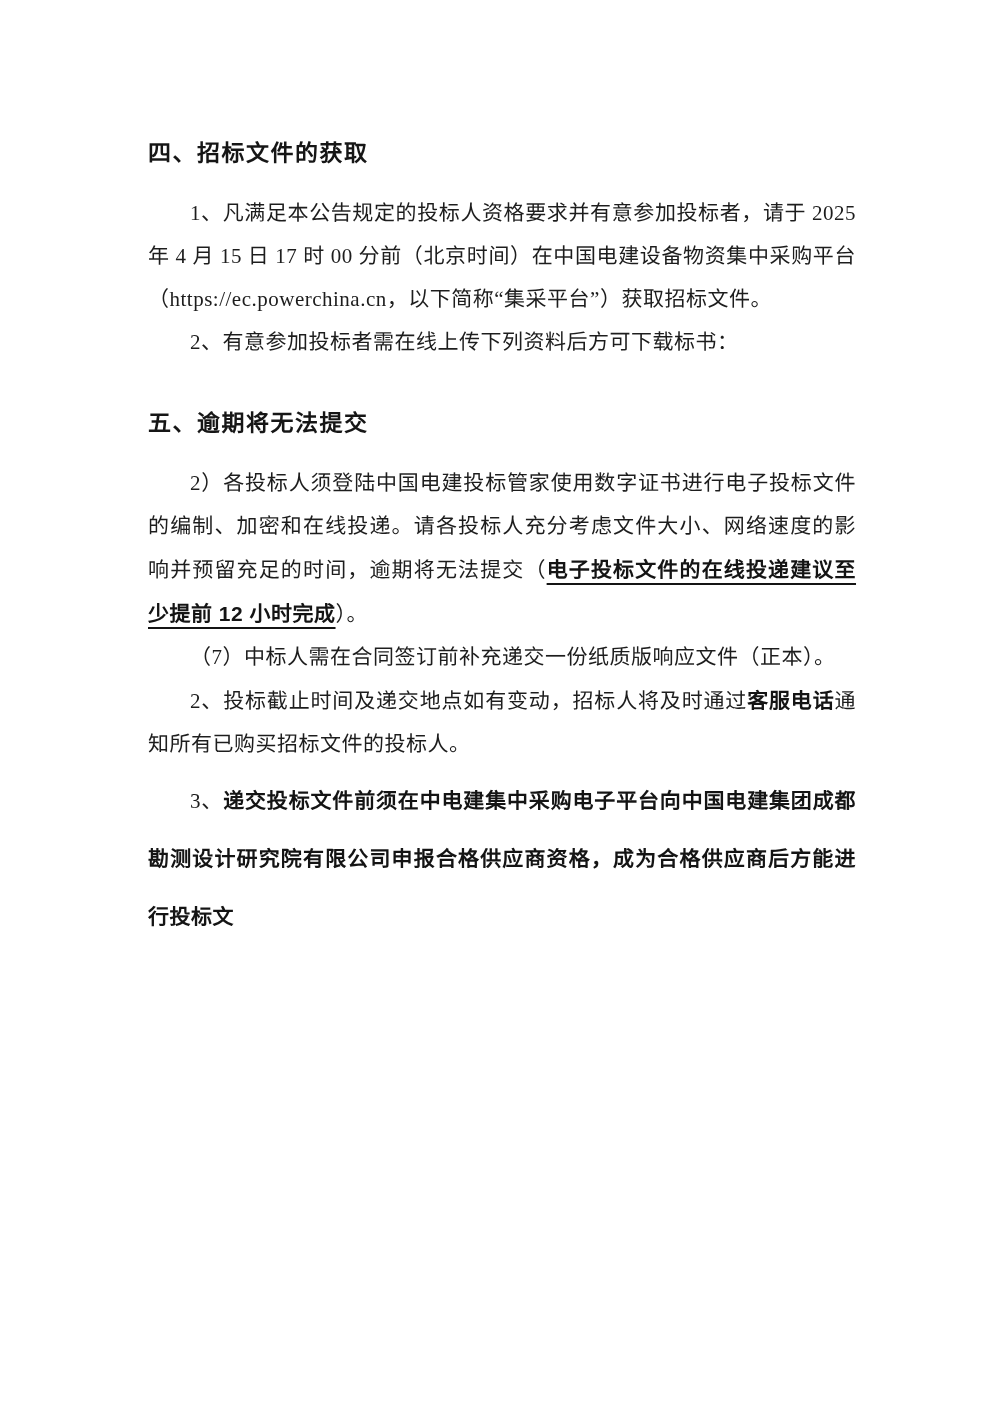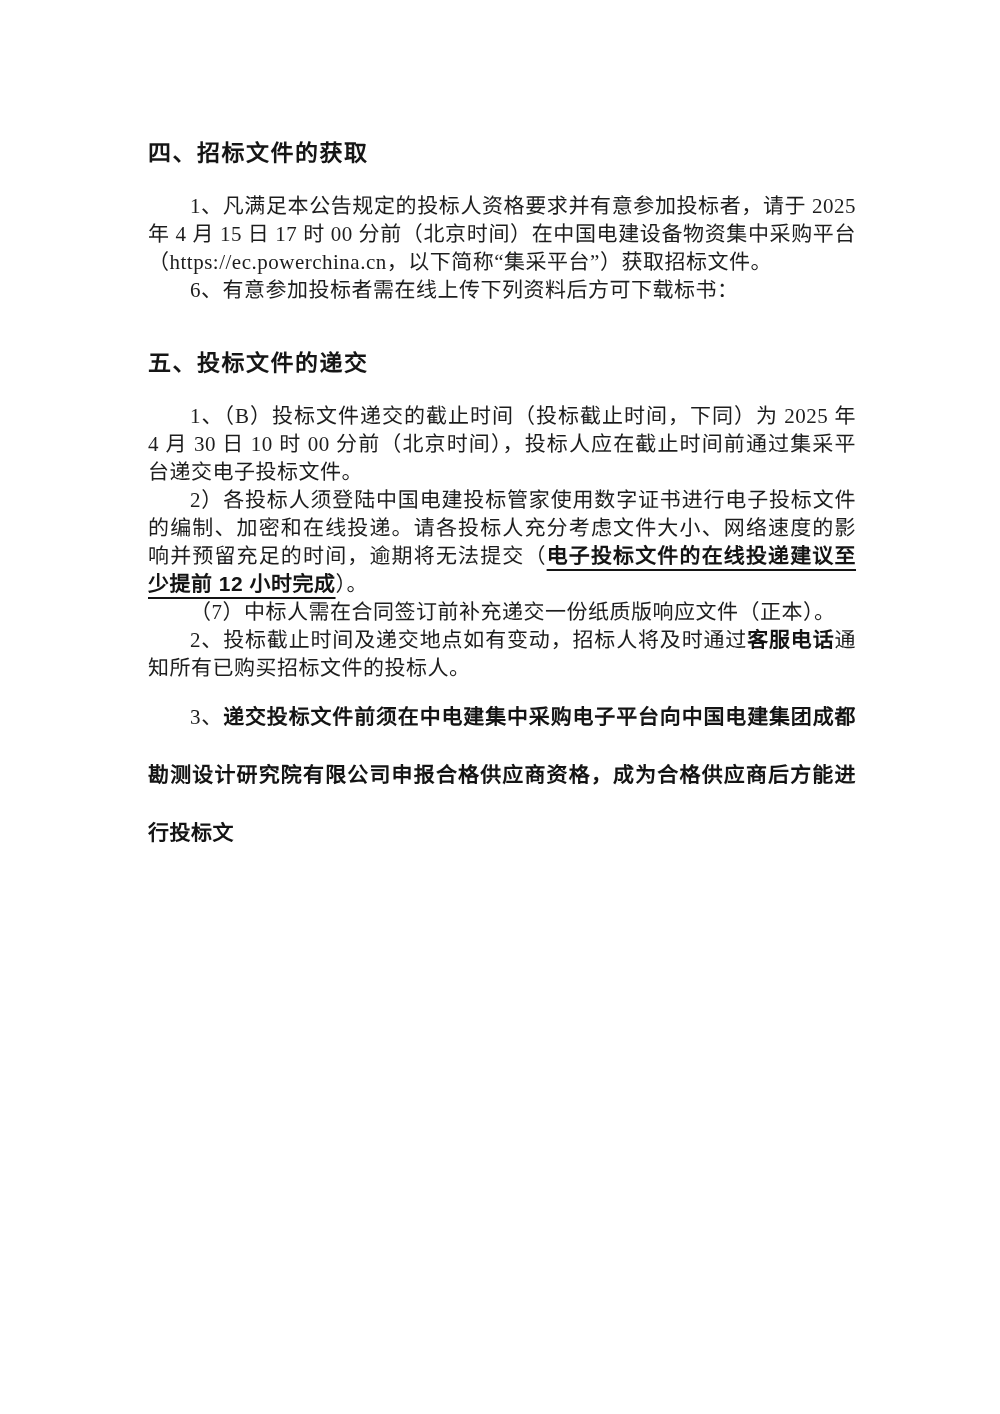--- a/index.html
+++ b/index.html
@@ -25,21 +25,21 @@
     font-weight: bold;
     letter-spacing: 1.5px;
     margin: 0 0 24px 0;
     color: #161616;
   }
   .section-submission .heading {
     margin-top: 40px;
   }
   .para {
     font-size: 21px;
-    line-height: 28px;
+    line-height: 43px;
     margin: 0;
     text-align: justify;
     text-indent: 42px;
     letter-spacing: 0.5px;
     word-break: break-word;
   }
   .para-loose {
     line-height: 57px;
     margin-top: 6px;
   }
@@ -57,29 +57,28 @@
 </head>
 <body>
 
 <div class="page">
 
   <section class="section section-acquisition">
     <h2 class="heading">四、招标文件的获取</h2>
 
     <p class="para"><span>1、凡满足本公告规定的投标人资格要求并有意参加投标者，请于 2025 年 4 月 15 日 17 时 00 分前（北京时间）在中国电建设备物资集中采购平台（https://ec.powerchina.cn，以下简称“集采平台”）获取招标文件。</span></p>
 
-    <p class="para"><span>6、有意参加投标者需在线上传下列资料后方可下载标书：</span></p>
+    <p class="para"><span>2、有意参加投标者需在线上传下列资料后方可下载标书：</span></p>
 
 
   </section>
 
   <section class="section section-submission">
-    <h2 class="heading">五、投标文件的递交</h2>
+    <h2 class="heading">五、逾期将无法提交</h2>
 
-    <p class="para"><span>1、（B）投标文件递交的截止时间（投标截止时间，下同）为 2025 年 4 月 30 日 10 时 00 分前（北京时间），投标人应在截止时间前通过集采平台递交电子投标文件。</span></p>
 
 
     <p class="para"><span>2）各投标人须登陆中国电建投标管家使用数字证书进行电子投标文件的编制、加密和在线投递。请各投标人充分考虑文件大小、网络速度的影响并预留充足的时间，逾期将无法提交（</span><span class="run-bold run-underline">电子投标文件的在线投递建议至少提前 12 小时完成</span><span>）。</span></p>
 
     <p class="para"><span>（7）中标人需在合同签订前补充递交一份纸质版响应文件（正本）。</span></p>
 
     <p class="para"><span>2、投标截止时间及递交地点如有变动，招标人将及时通过</span><span class="run-bold">客服电话</span><span>通知所有已购买招标文件的投标人。</span></p>
 
     <p class="para para-loose"><span>3、</span><span class="run-bold">递交投标文件前须在中电建集中采购电子平台向中国电建集团成都勘测设计研究院有限公司申报合格供应商资格，成为合格供应商后方能进行投标文</span></p>
   </section>

